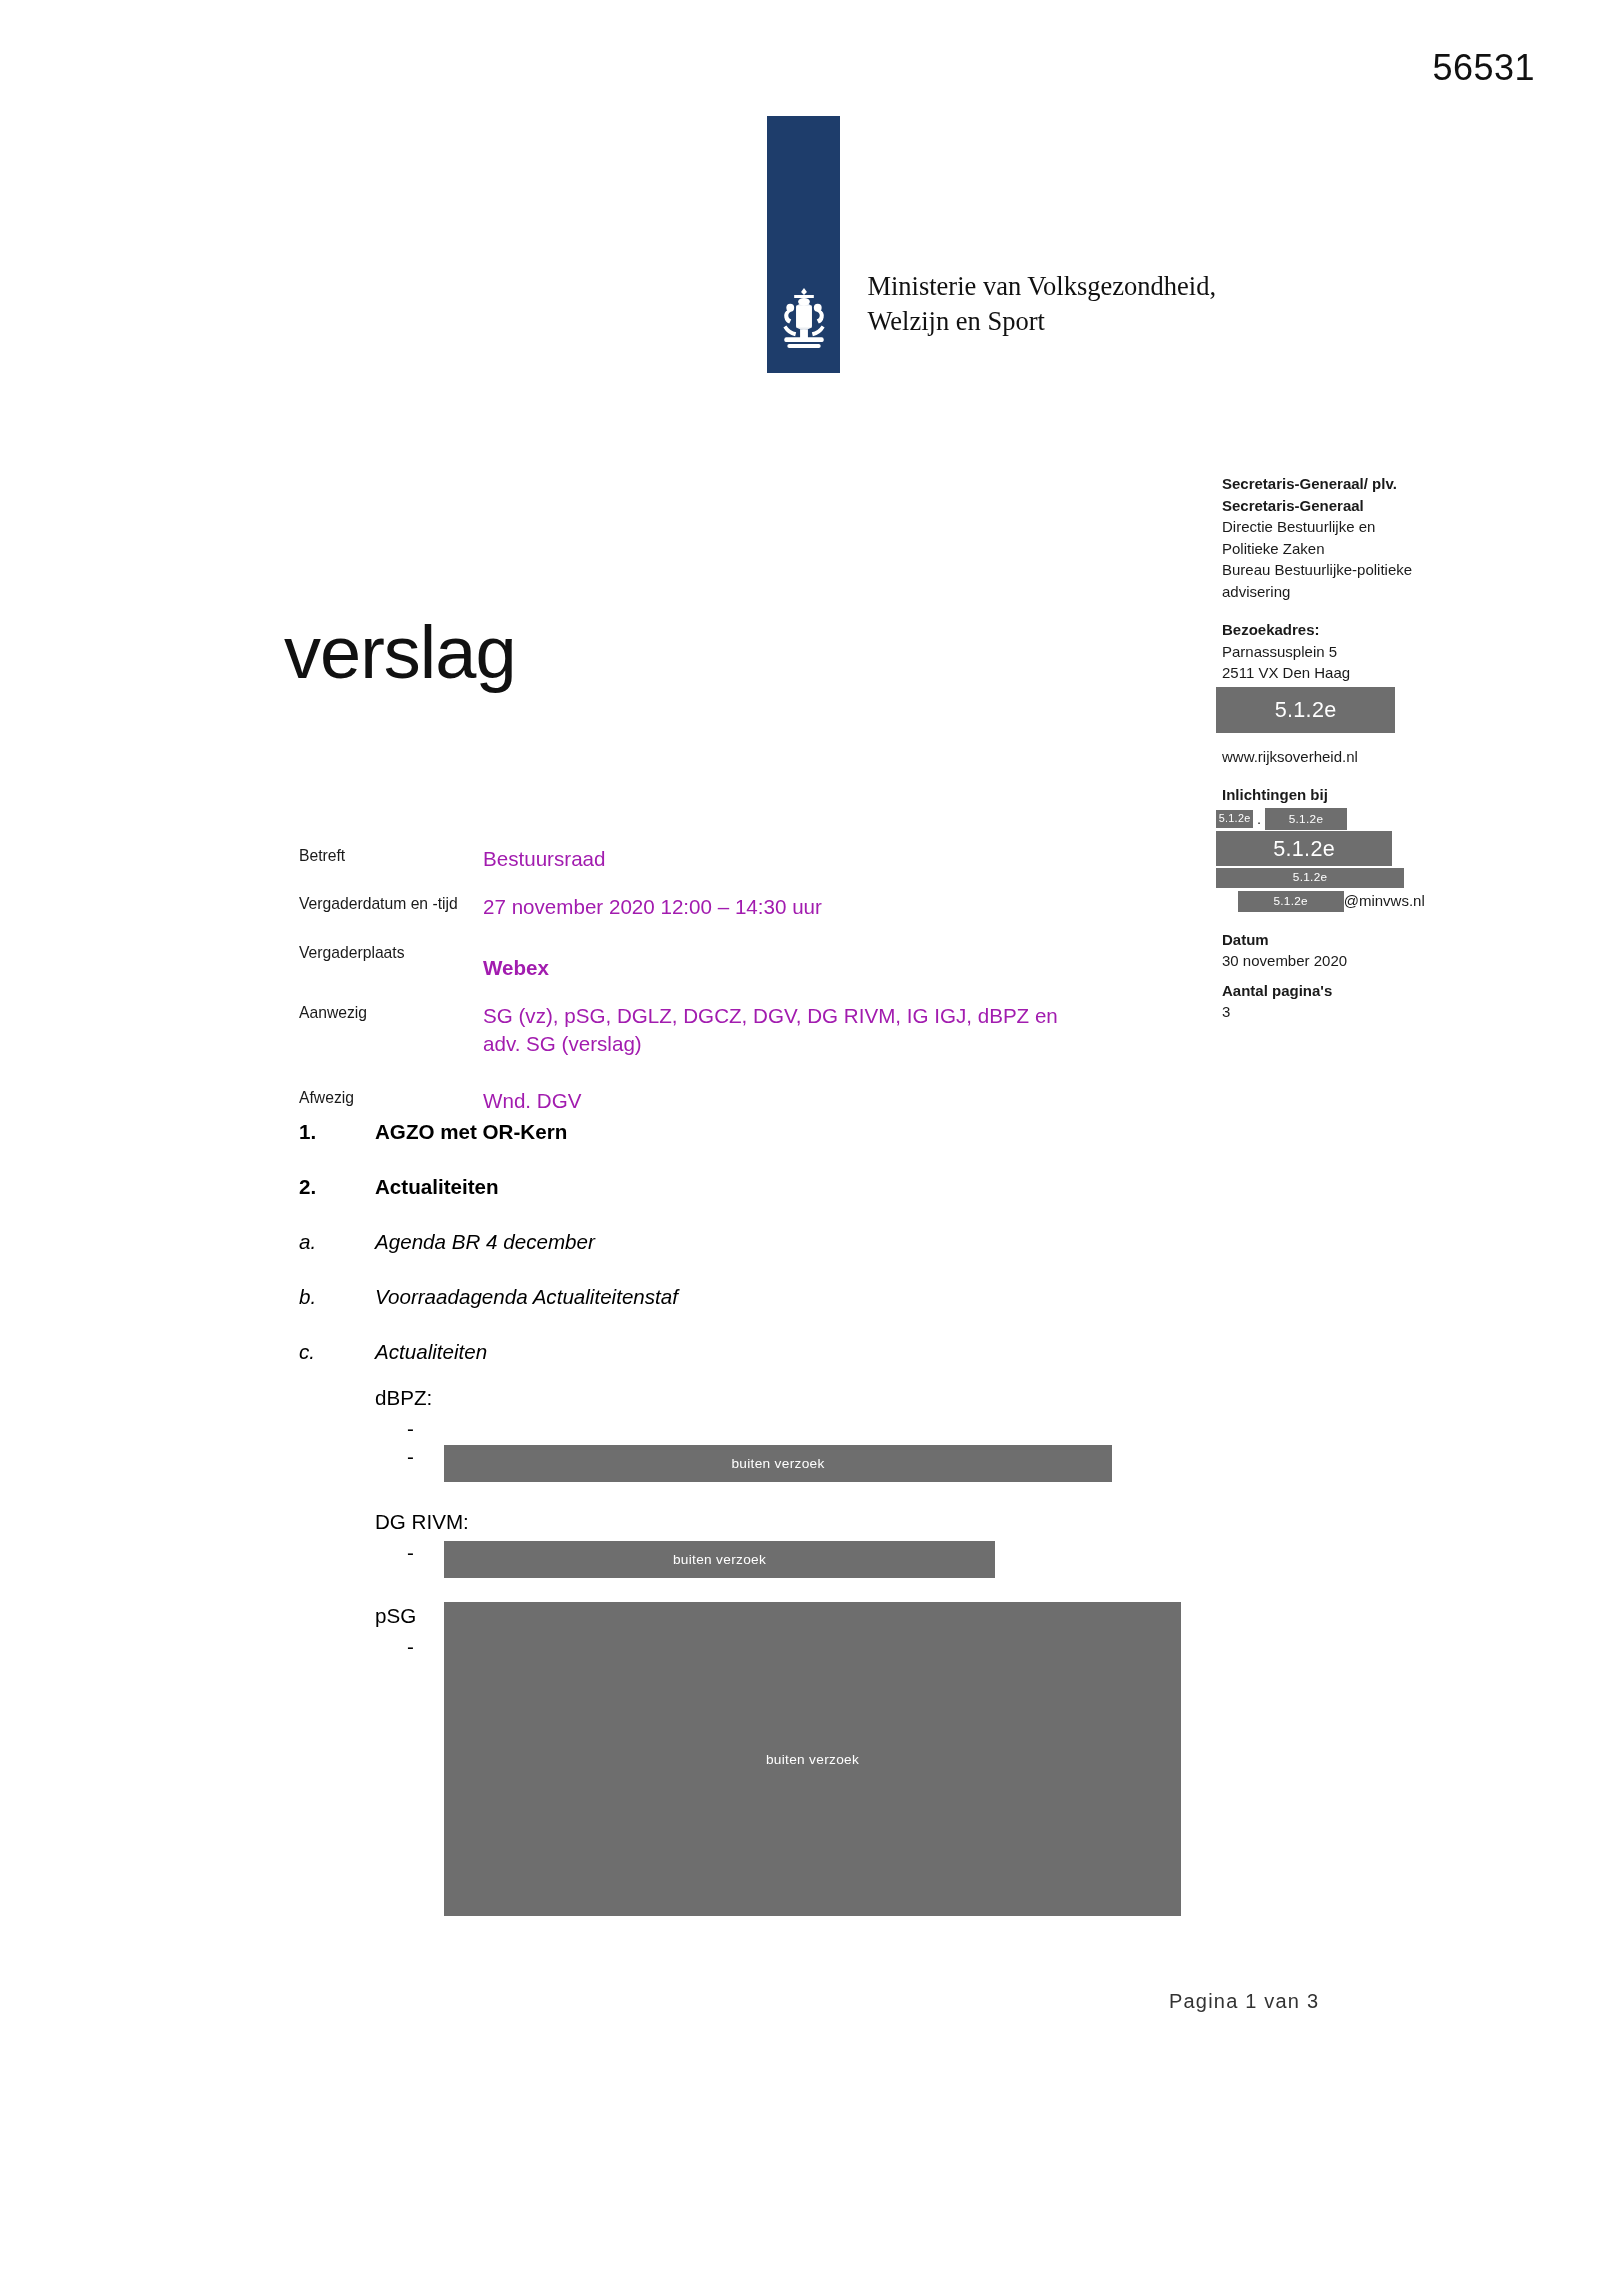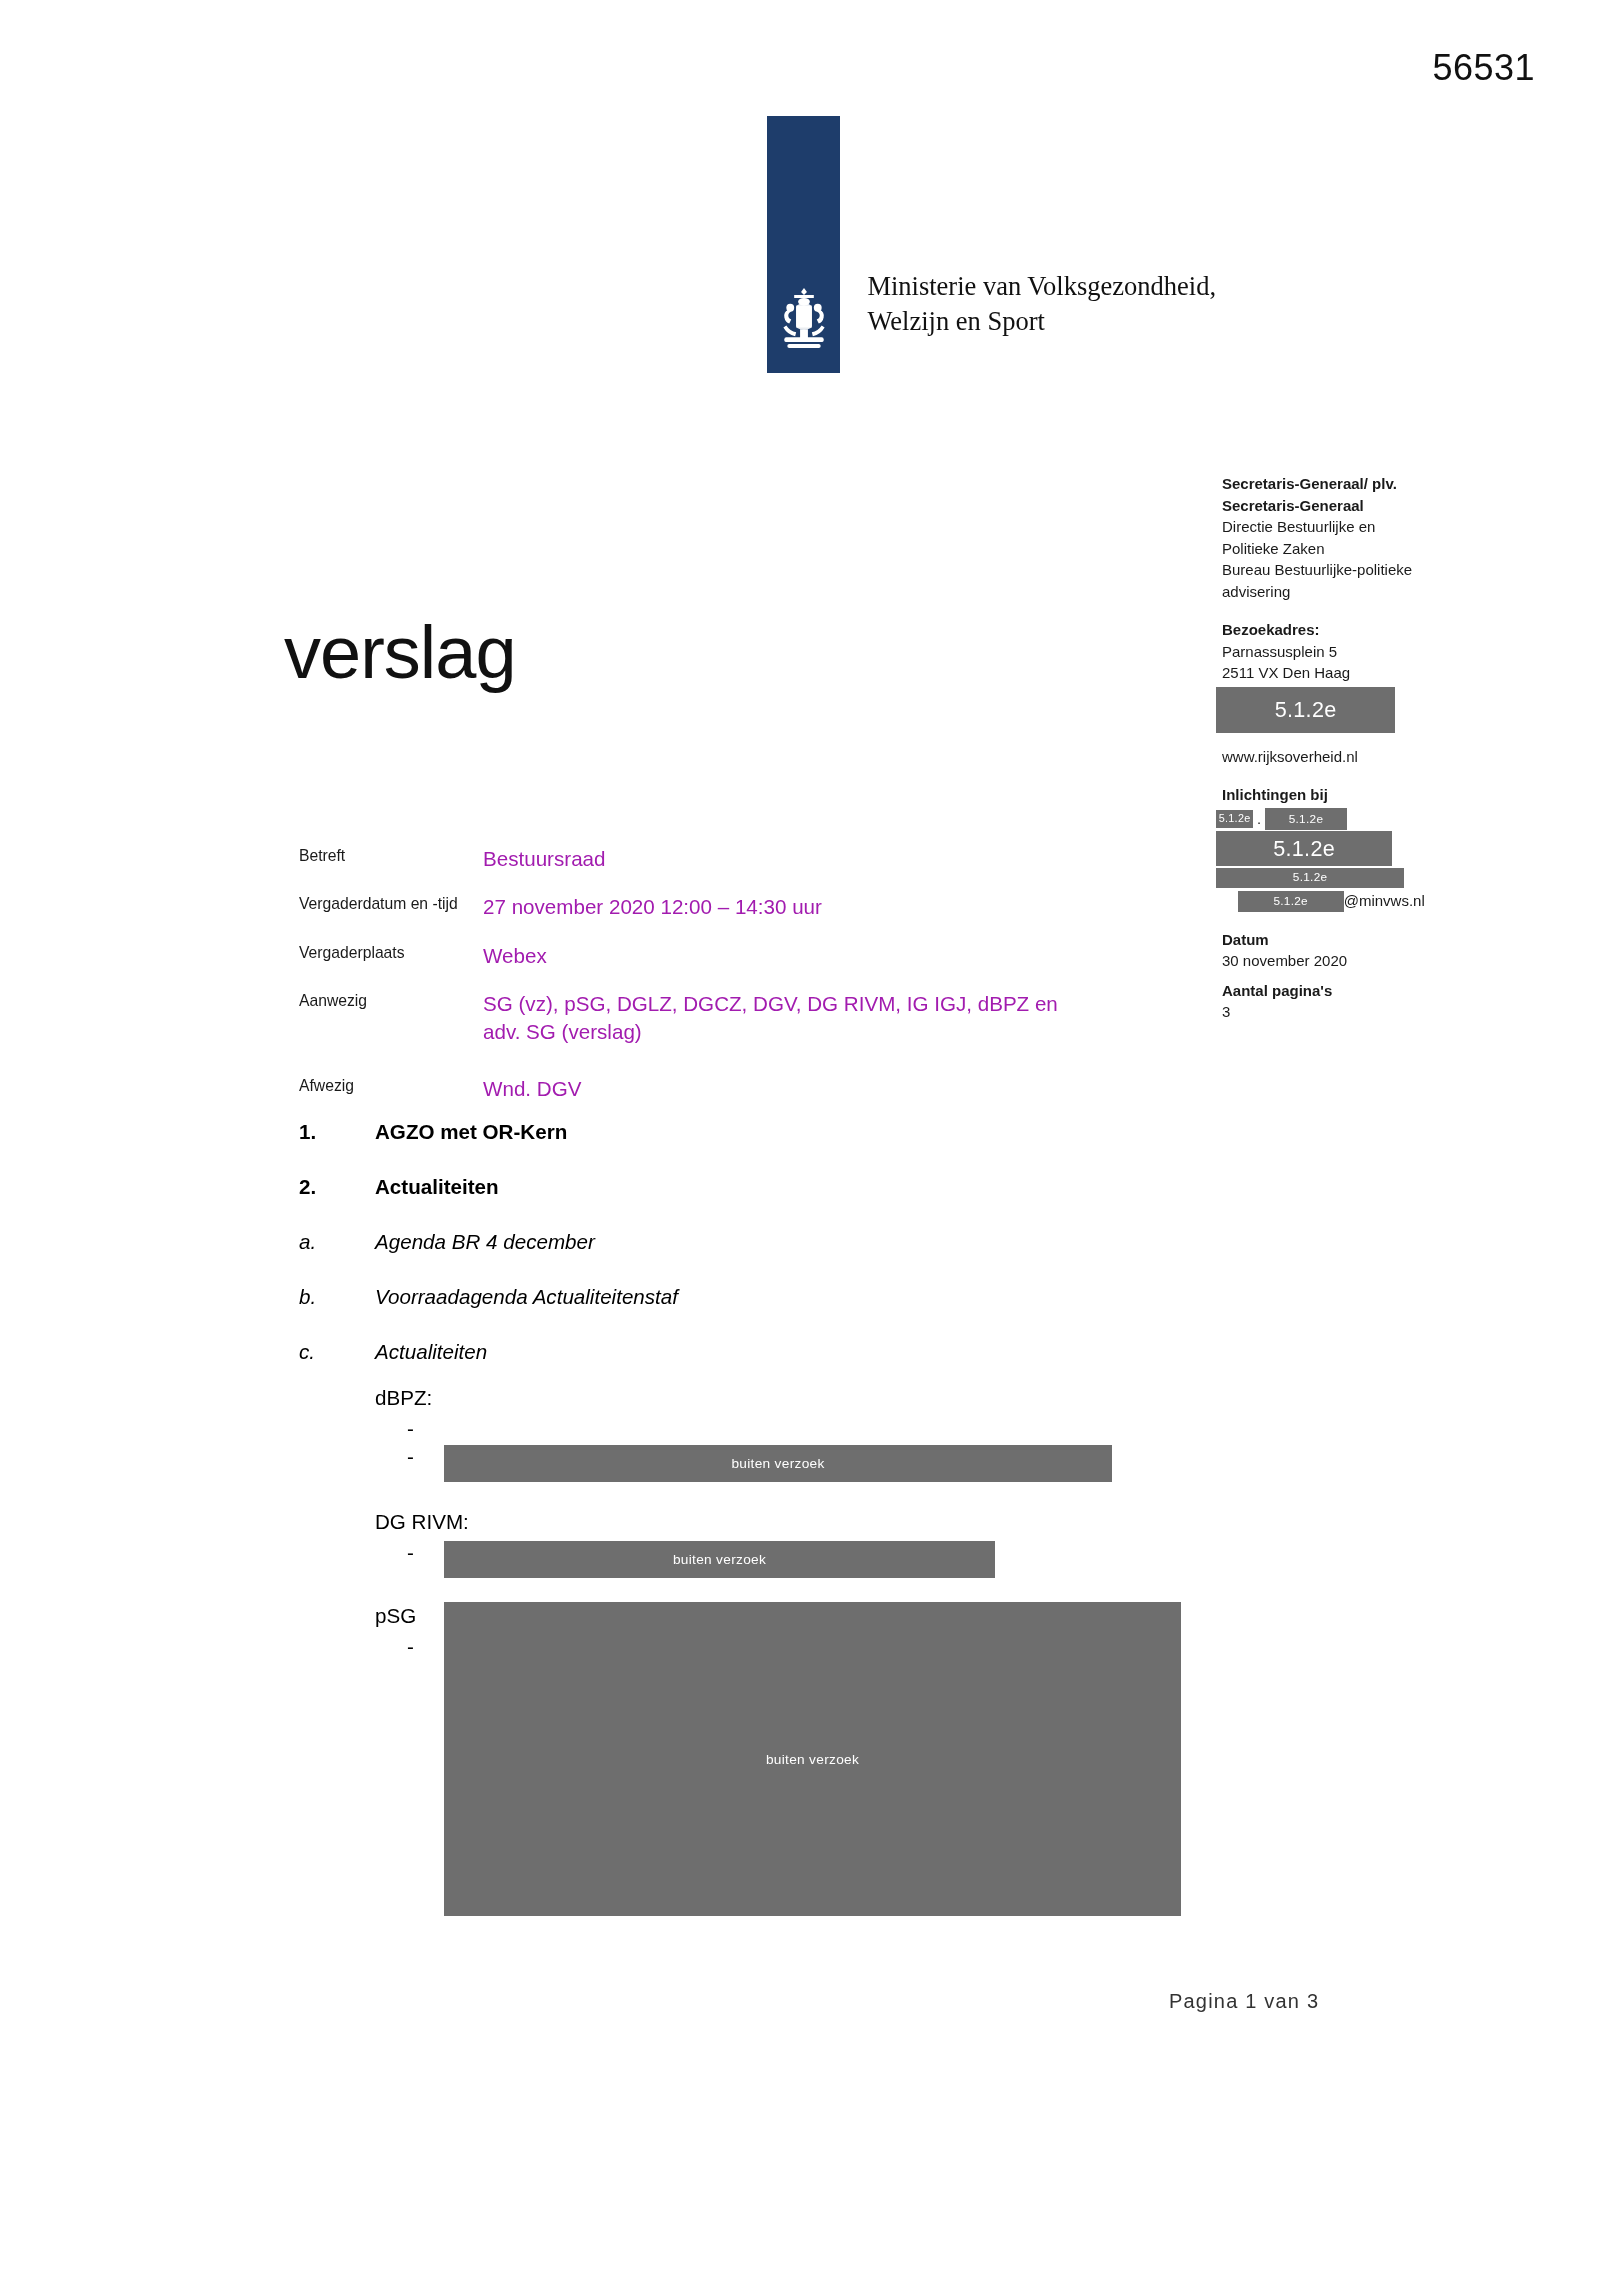--- a/index.html
+++ b/index.html
@@ -124,21 +124,21 @@
     font-size: 15.7px;
     color: #1a1a1a;
     padding-top: 2px;
   }
   .meta-value {
     font-size: 20.6px;
     color: #a21caf;
     line-height: 1.35;
     max-width: 588px;
   }
-  .meta-value.bold { font-weight: normal; }
+  .meta-value.bold { font-weight: bold; margin-top: 12px; }
 
   
   .content {
     position: absolute;
     left: 299px;
     top: 1120px;
     width: 1059px;
   }
   .agenda-item {
     display: flex;

